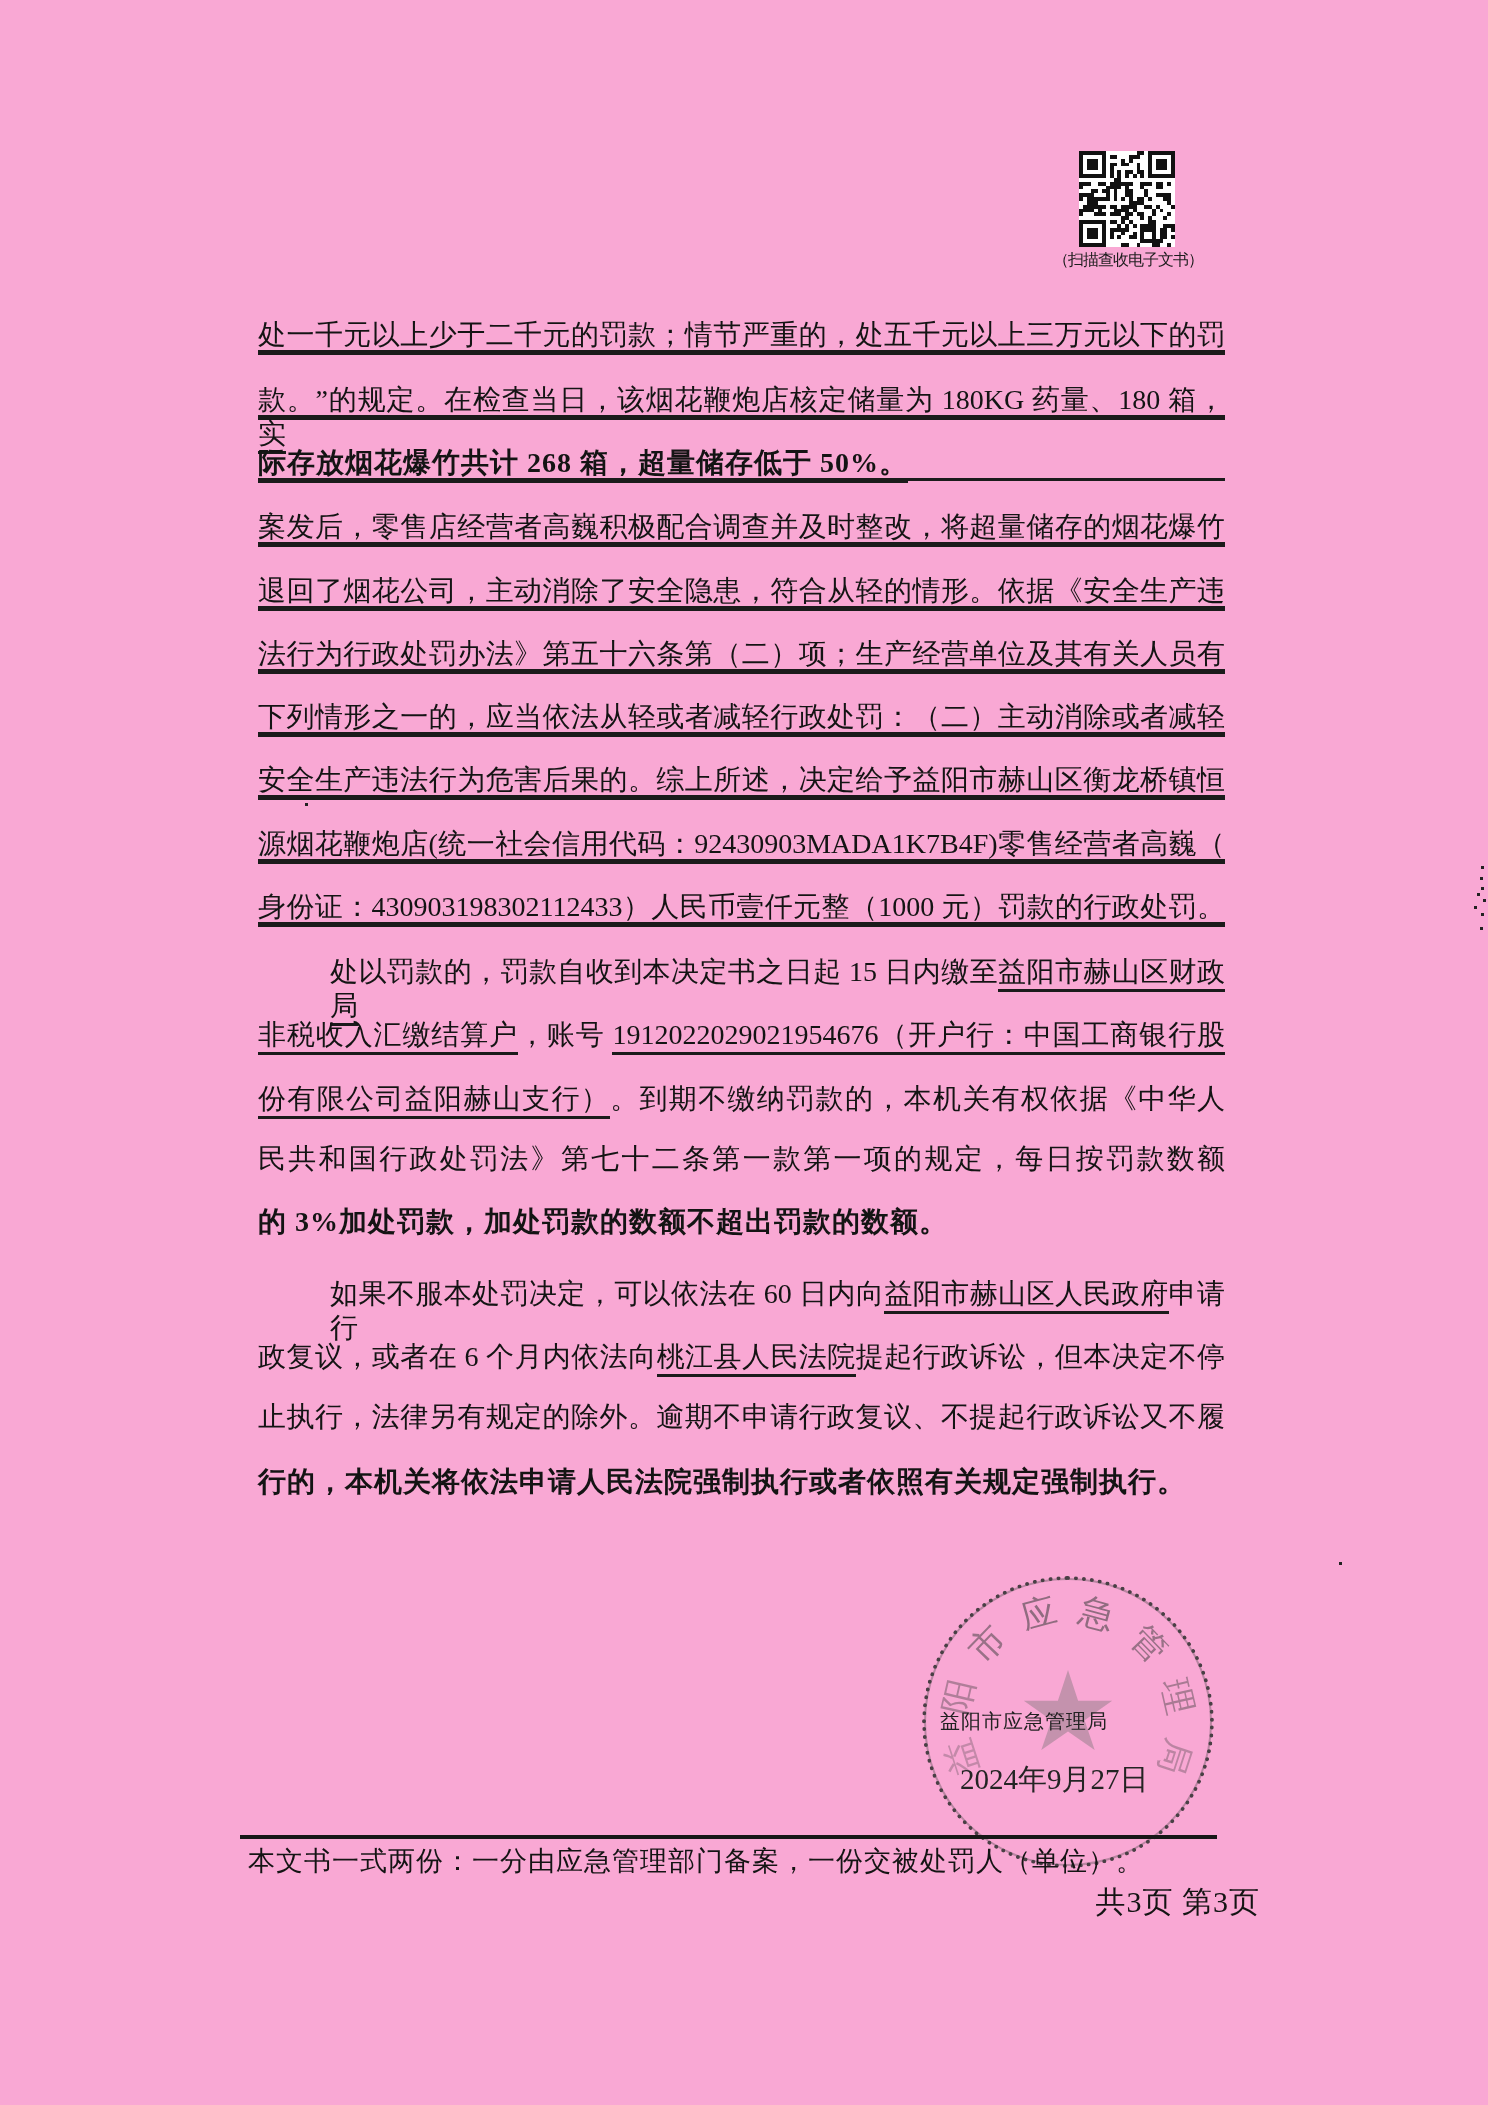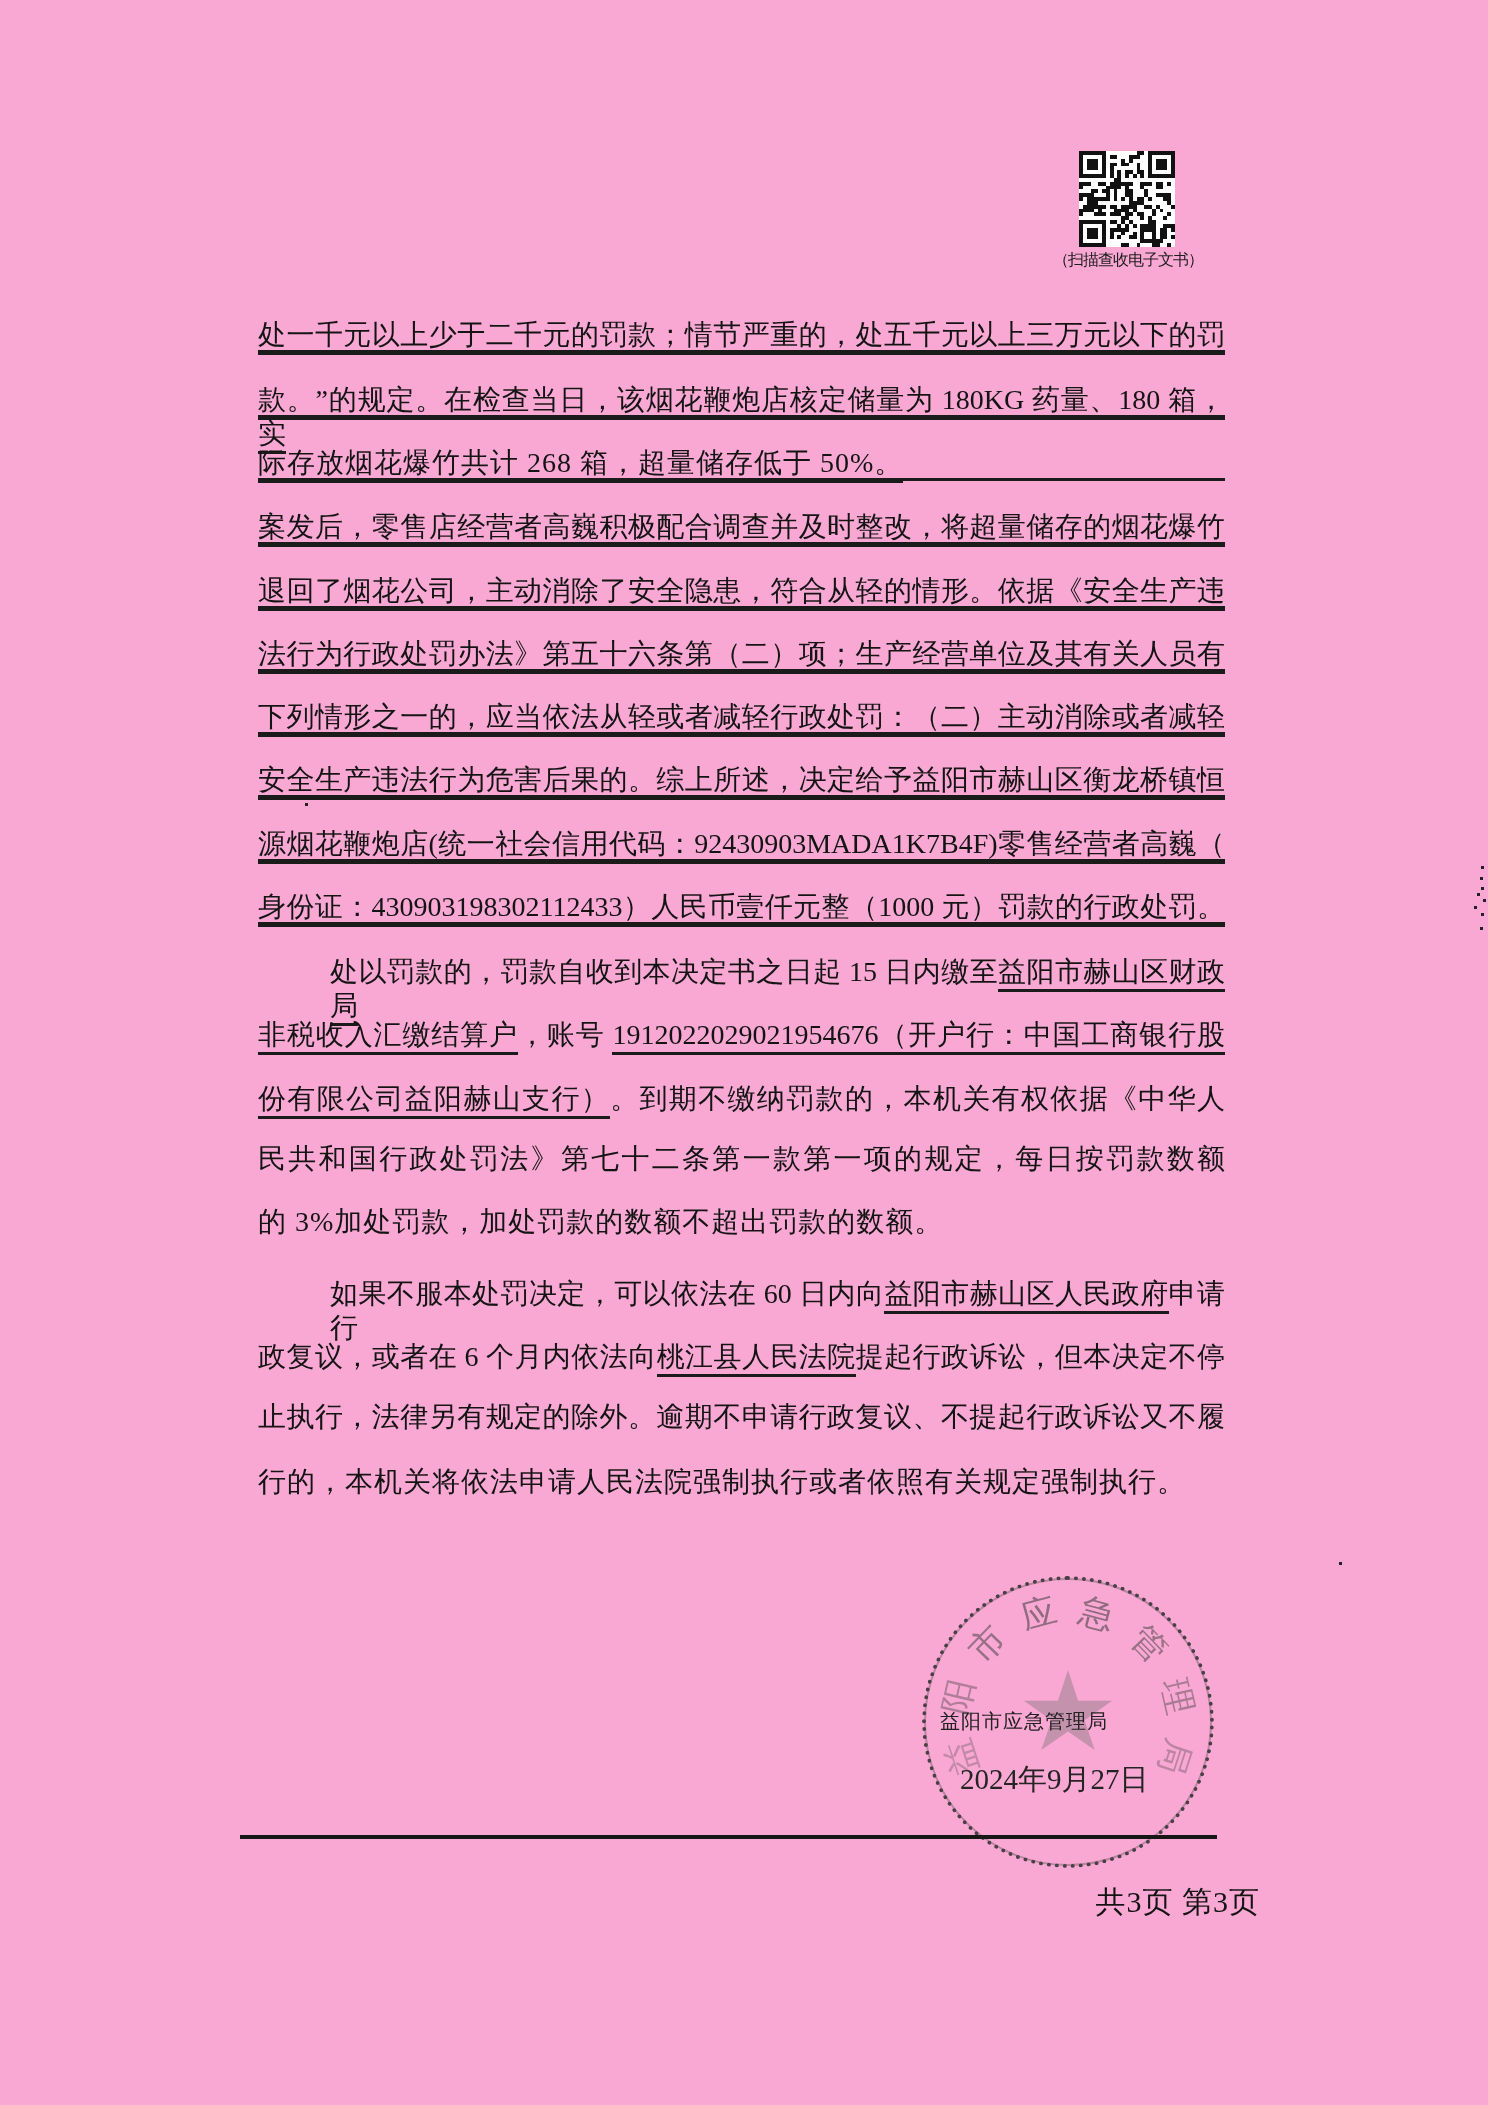--- a/index.html
+++ b/index.html
@@ -13,21 +13,21 @@
   .qr-caption{
     position:absolute;left:1048px;top:250px;width:160px;
     font-size:16px;letter-spacing:-1px;color:#1d1d1d;text-align:center;white-space:nowrap;
   }
   
   .line{
     position:absolute;left:258px;width:967px;box-sizing:border-box;
     font-size:28px;line-height:34px;height:35px;color:#141414;
   }
   .line.full{text-align:justify;text-align-last:justify;}
-  .line.last{text-align:left;letter-spacing:1px;}
+  .line.last{text-align:left;letter-spacing:1px;font-weight:bold;}
   .line.ruled{border-bottom:3px solid #1b1b1b;}
   .line.indent{padding-left:72px;}
   .line span.u{border-bottom:3px solid #1b1b1b;padding-bottom:2px;}
   
   .footer-rule{position:absolute;left:240px;top:1835px;width:977px;height:4px;background:#171717;z-index:5;}
   .footer-note{
     position:absolute;left:248px;top:1845px;width:1000px;font-size:27px;line-height:33px;
     color:#141414;letter-spacing:1px;z-index:6;white-space:nowrap;
   }
   .page-info{
@@ -320,20 +320,21 @@
         <span class="arc-char" style="opacity: 0.55; transform: translate(-50%, -50%) rotate(15deg) translateY(-112px);">急</span>
         <span class="arc-char" style="opacity: 0.5; transform: translate(-50%, -50%) rotate(46deg) translateY(-112px);">管</span>
         <span class="arc-char" style="opacity: 0.42; transform: translate(-50%, -50%) rotate(77deg) translateY(-112px);">理</span>
         <span class="arc-char" style="opacity: 0.32; transform: translate(-50%, -50%) rotate(108deg) translateY(-112px);">局</span>
       </div>
     <div class="seal-name">益阳市应急管理局</div>
     <div class="seal-date">2024年9月27日</div>
   </div>
 
   <div class="footer-rule"></div>
+  <div class="footer-note">本文书一式两份：一分由应急管理部门备案，一份交被处罚人（单位）。</div>
   <div class="page-info">共3页  第3页</div>
 
   <div id="speckles">
       <div class="speck" style="left: 1481px; top: 866px;"></div>
       <div class="speck" style="left: 1480px; top: 877px;"></div>
       <div class="speck" style="left: 1481px; top: 887px;"></div>
       <div class="speck" style="left: 1477px; top: 893px;"></div>
       <div class="speck" style="left: 1483px; top: 899px;"></div>
       <div class="speck" style="left: 1474px; top: 906px;"></div>
       <div class="speck" style="left: 1481px; top: 913px;"></div>

